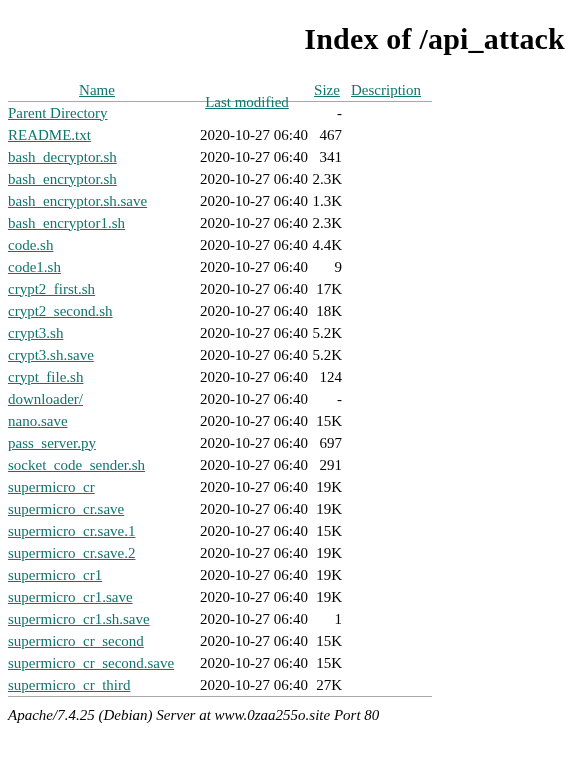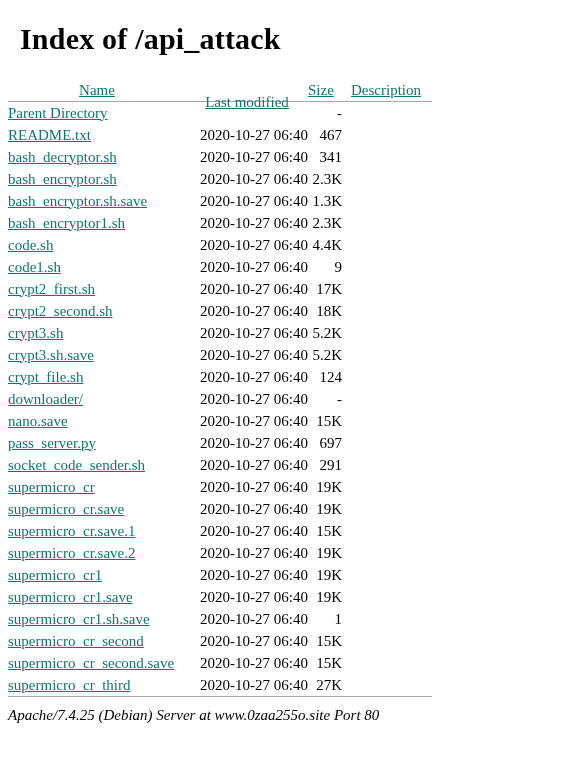--- a/index.html
+++ b/index.html
@@ -20,20 +20,21 @@
     box-sizing: border-box;
   }
   h1.page-title {
     font-family: "Liberation Serif", "DejaVu Serif", serif;
     font-size: 30px;
     font-weight: bold;
     margin: 14px 0 0 12px;
     padding: 0;
     line-height: 1.15;
     letter-spacing: 0.2px;
+    text-align: right;
   }
   
   pre.listing {
     font-family: "Liberation Serif", "DejaVu Serif", serif;
     font-size: 15px;
     line-height: 22px;
     margin: 22px 0 0 0;
     padding: 0;
     white-space: pre;
   }
@@ -93,21 +94,21 @@
   .hdr-date {
     display: inline-block;
     width: 122px;
     text-align: center;
     vertical-align: top;
     margin-top: 12px;
   }
   .hdr-size {
     display: inline-block;
     width: 38px;
-    text-align: left;
+    text-align: center;
     vertical-align: top;
   }
   .hdr-desc {
     display: inline-block;
     padding-left: 5px;
     vertical-align: top;
   }
   .hdr-rule-wrap { margin: 4px 0 4px 0; }
   .bottom-rule-wrap { margin: 8px 0 0 0; }
   address.server-sig {

